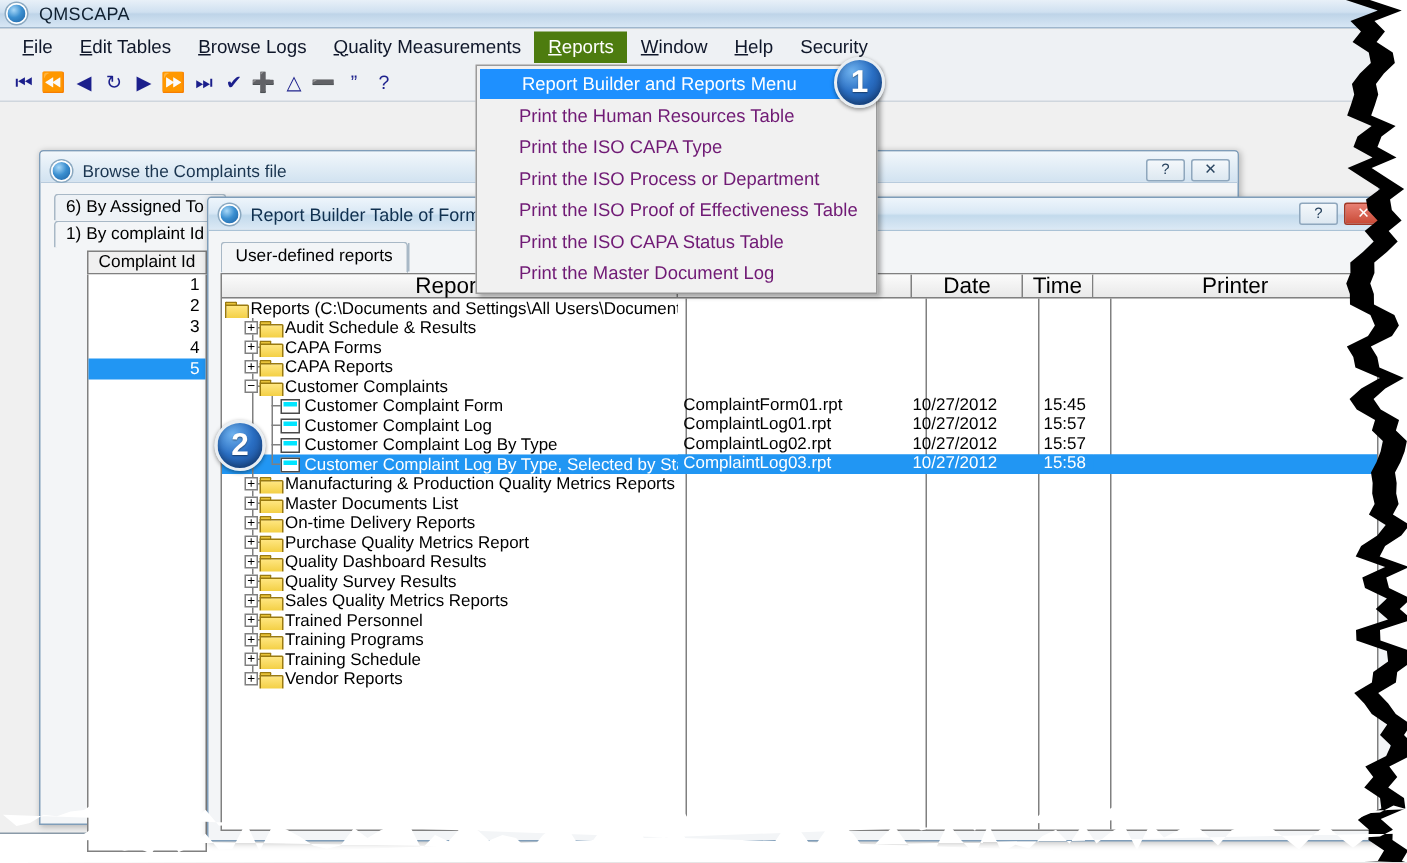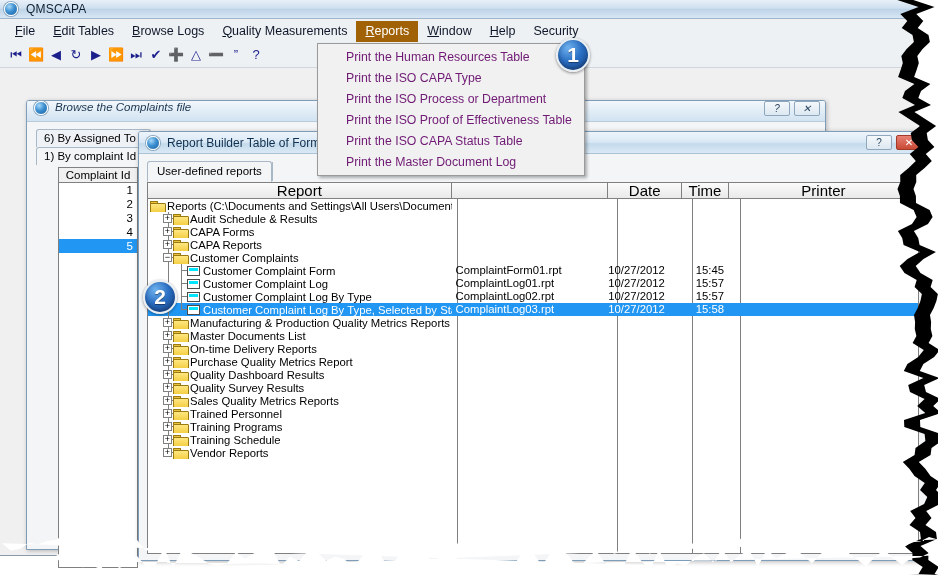--- a/index.html
+++ b/index.html
@@ -54,21 +54,21 @@
     padding-left: 6px;
   }
   .menu-item {
     font-size: 12.5px; color: #0f172a;
     padding: 3px 9px 3px 9px;
     white-space: nowrap;
     line-height: 15px;
   }
   .menu-item u { text-decoration: underline; }
   .menu-item.active {
-    background: #a16207;
+    background: #4d7c0f;
     color: #ffffff;
     text-align: center;
   }
 
   
   .toolbar {
     position: absolute; left: 0; top: 42px;
     width: 920px; height: 26px;
     background: #eef1f4;
     display: flex; align-items: center;
@@ -135,23 +135,22 @@
     background: #f3f5f7;
     border: 1px solid #7f9db9;
     border-radius: 3px 3px 0 0;
     box-shadow: 1px 1px 4px rgba(0,0,0,0.25);
     z-index: 10;
   }
   .browse-titlebar {
     height: 21px;
     background: linear-gradient(to bottom, #f2f7fb 0%, #e2edf6 50%, #d2e3f1 100%);
     border-bottom: 1px solid #b8cbdd;
-    display: flex; align-items: flex-start;
+    display: flex; align-items: flex-end;
     border-radius: 2px 2px 0 0;
-    font-style: italic;
   }
   .win-icon {
     width: 14px; height: 14px; margin-left: 7px; margin-right: 7px;
     border-radius: 50%;
     background: radial-gradient(circle at 35% 30%, #a8d8f8 0%, #3b8fd0 45%, #1b5fa0 100%);
     border: 1px solid #ffffff;
     box-shadow: 0 0 0 1px #8aa8c0;
     flex: 0 0 auto;
   }
   .win-title { font-size: 11.5px; color: #1a3550; }
@@ -732,20 +731,21 @@
               <div class="tline-h" style="left: 33px; top: 84px; width: 7px;"></div>
               <div class="tline-h" style="left: 33px; top: 97px; width: 7px;"></div>
               <div class="tline-h" style="left: 33px; top: 110px; width: 7px;"></div>
             </div>
         </div>
       </div>
     </div>
   </div>
 
   <div class="dropdown" id="dropdown">
+      <div class="dd-item sel">Report Builder and Reports Menu</div>
       <div class="dd-item">Print the Human Resources Table</div>
       <div class="dd-item">Print the ISO CAPA Type</div>
       <div class="dd-item">Print the ISO Process or Department</div>
       <div class="dd-item">Print the ISO Proof of Effectiveness Table</div>
       <div class="dd-item">Print the ISO CAPA Status Table</div>
       <div class="dd-item">Print the Master Document Log</div>
     </div>
 
   <div class="badge" id="badge-1">1</div>
   <div class="badge" id="badge-2">2</div>

